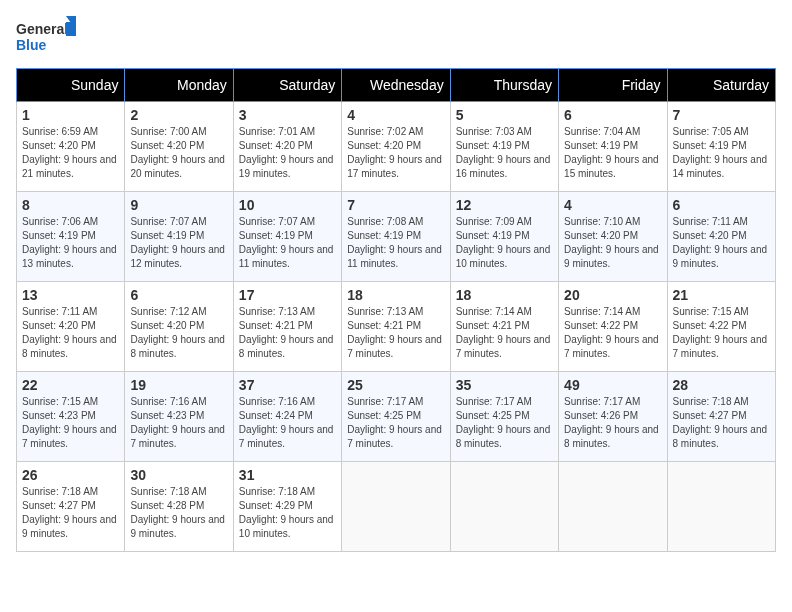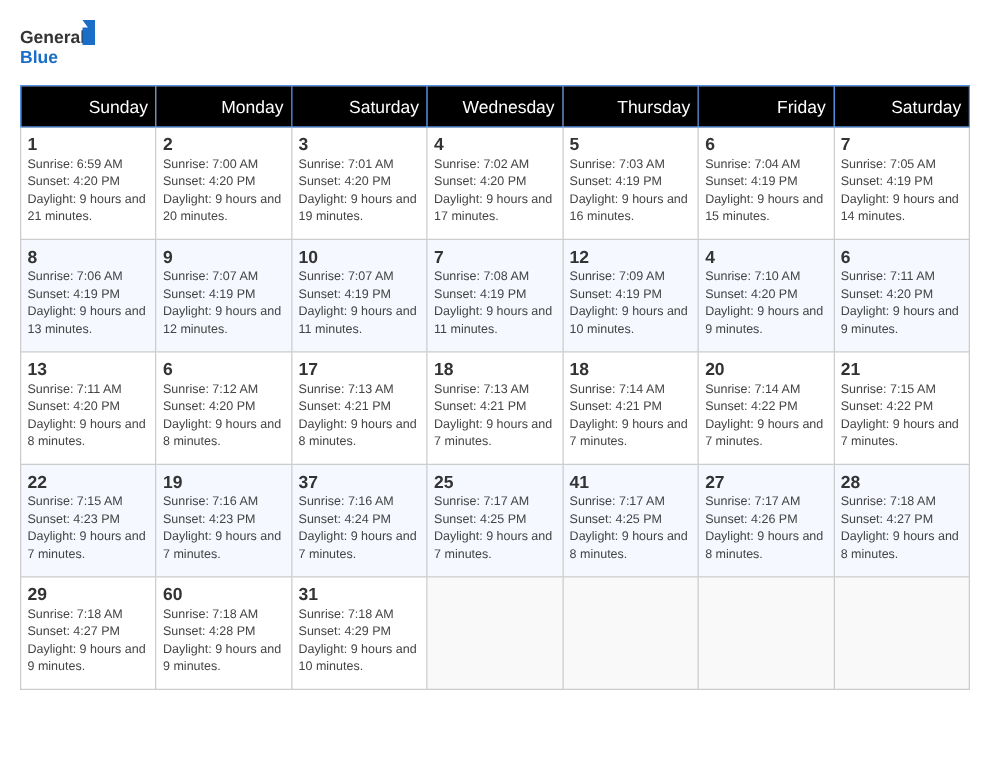--- a/index.html
+++ b/index.html
@@ -307,55 +307,55 @@
         </td>
         <td>
           <span class="day-number">25</span>
           <div class="day-info">
             Sunrise: 7:17 AM<br>
             Sunset: 4:25 PM<br>
             Daylight: 9 hours and 7 minutes.
           </div>
         </td>
         <td>
-          <span class="day-number">41</span>
+          <span class="day-number">35</span>
           <div class="day-info">
             Sunrise: 7:17 AM<br>
             Sunset: 4:25 PM<br>
             Daylight: 9 hours and 8 minutes.
           </div>
         </td>
         <td>
-          <span class="day-number">27</span>
+          <span class="day-number">49</span>
           <div class="day-info">
             Sunrise: 7:17 AM<br>
             Sunset: 4:26 PM<br>
             Daylight: 9 hours and 8 minutes.
           </div>
         </td>
         <td>
           <span class="day-number">28</span>
           <div class="day-info">
             Sunrise: 7:18 AM<br>
             Sunset: 4:27 PM<br>
             Daylight: 9 hours and 8 minutes.
           </div>
         </td>
       </tr>
       <tr>
         <td>
-          <span class="day-number">29</span>
+          <span class="day-number">26</span>
           <div class="day-info">
             Sunrise: 7:18 AM<br>
             Sunset: 4:27 PM<br>
             Daylight: 9 hours and 9 minutes.
           </div>
         </td>
         <td>
-          <span class="day-number">60</span>
+          <span class="day-number">30</span>
           <div class="day-info">
             Sunrise: 7:18 AM<br>
             Sunset: 4:28 PM<br>
             Daylight: 9 hours and 9 minutes.
           </div>
         </td>
         <td>
           <span class="day-number">31</span>
           <div class="day-info">
             Sunrise: 7:18 AM<br>

